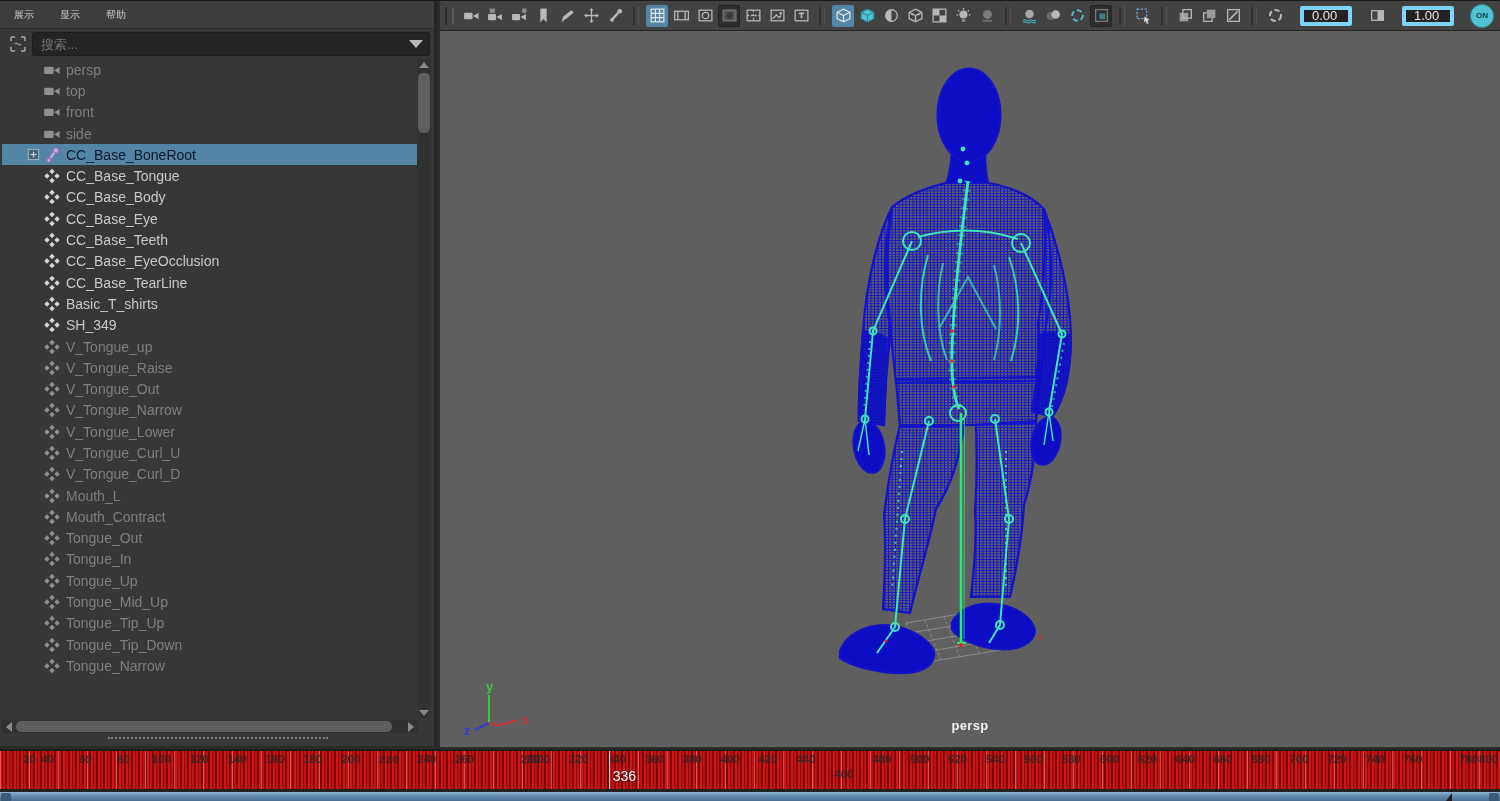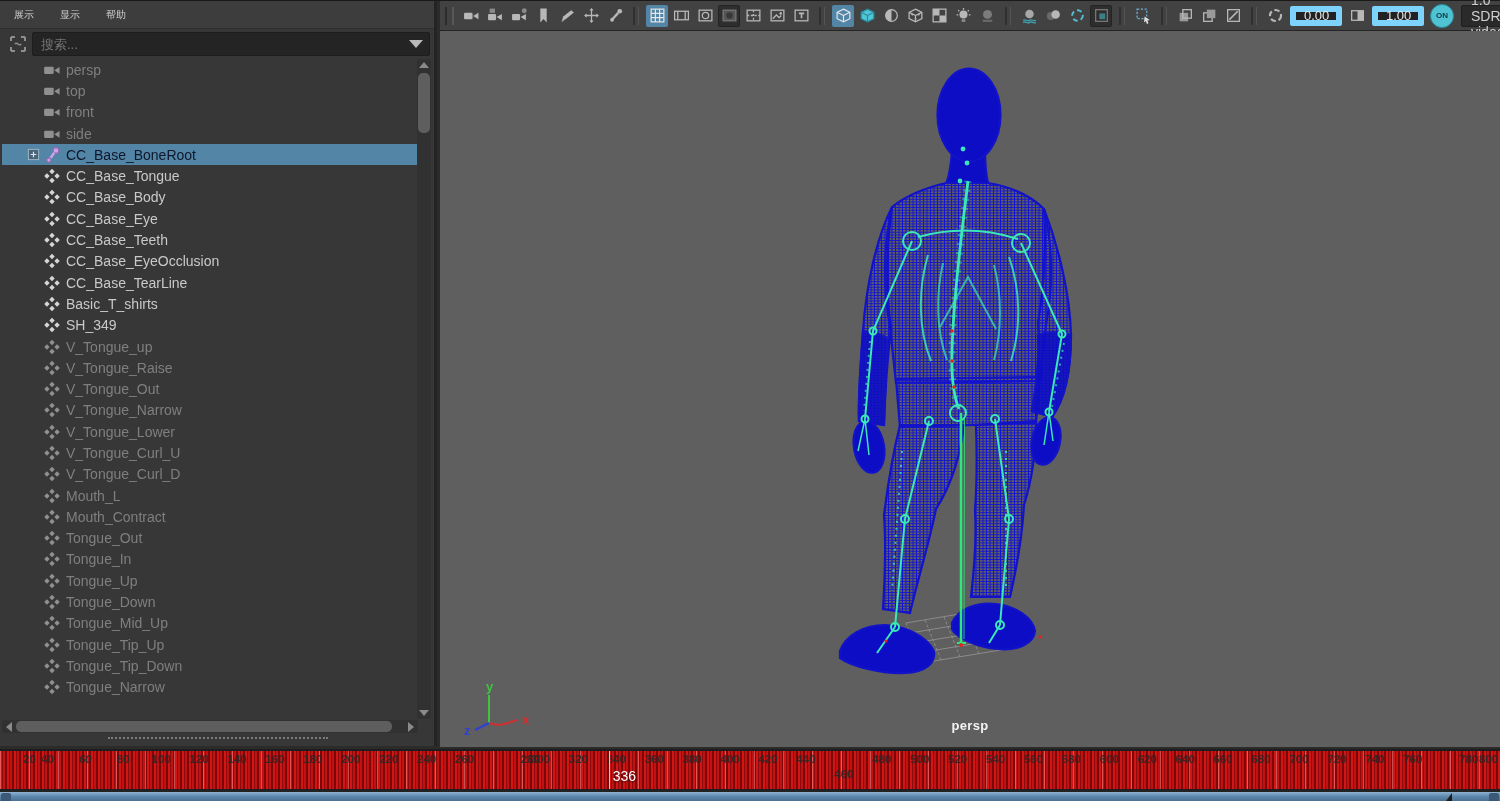--- a/index.html
+++ b/index.html
@@ -39,21 +39,21 @@
 
   
   .rightpane{position:absolute;left:440px;top:0;width:1060px;height:746px;}
   .vp-toolbar{position:absolute;left:0;top:0;width:100%;height:30px;background:#424242;display:flex;align-items:center;padding-left:3px;box-sizing:border-box;border-bottom:1px solid #242424;}
   .tbicon{width:22px;height:22px;margin:0 1px;border-radius:2px;display:flex;align-items:center;justify-content:center;flex:none;}
   .tbicon svg{width:17px;height:17px;display:block;}
   .tbicon.active{background:var(--sel,#5285a6);}
   .tbicon.pressed{background:#2e2e2e;border:1px solid #232323;box-sizing:border-box;}
   .tbsep{width:3px;height:18px;margin:0 6px;border-left:2px solid #303030;border-right:1px solid #555;flex:none;}
   .tbgrip{width:5px;height:18px;margin:0 5px 0 2px;border-left:2px solid #2c2c2c;border-right:2px solid #575757;flex:none;}
-  .tbfield{width:52px;height:20px;background:#222222;border:6px solid #7dd3fc;border-radius:2px;color:#e6e6e6;font-size:13px;display:flex;align-items:center;justify-content:flex-start;padding-left:8px;box-sizing:border-box;margin:0 3px;flex:none;}
+  .tbfield{width:52px;height:20px;background:#222222;border:4px solid #7dd3fc;border-radius:2px;color:#e6e6e6;font-size:13px;display:flex;align-items:center;justify-content:flex-start;padding-left:8px;box-sizing:border-box;margin:0 13px;flex:none;}
   .tbwide{flex:1;height:22px;background:#2a2a2a;border:1px solid #1f1f1f;border-radius:2px;color:#cfcfcf;font-size:14px;display:flex;align-items:center;padding-left:9px;box-sizing:border-box;margin:0 0 0 4px;}
   .onbtn{width:22px;height:22px;border-radius:50%;background:#4fc3d4;border:1px solid #2a8a9a;color:#0b3b44;font-size:8px;font-weight:bold;display:flex;align-items:center;justify-content:center;margin:0 3px;flex:none;}
 
   .viewport{position:absolute;left:0;top:30px;width:100%;height:716px;background:#5f5f5f;overflow:hidden;}
   .persp-label{position:absolute;left:0;right:0;bottom:14px;text-align:center;color:#f2f2f2;font-size:13px;font-weight:bold;letter-spacing:.3px;}
   .charsvg{position:absolute;left:0;top:0;}
   .axissvg{position:absolute;left:0;bottom:0;}
 
   
   .timeline{position:absolute;left:0;top:748px;width:1500px;height:41px;
@@ -328,30 +328,20 @@
         </div>
         <div class="row dim">
           <span class="noexpand"></span>
           <span class="ricon"><svg viewBox="0 0 16 16" fill="#909090">
               <path d="M8 1.5 10.4 4 8 6.5 5.6 4z"></path>
               <path d="M3.5 5.5 5.9 8 3.5 10.5 1.1 8z"></path>
               <path d="M12.5 5.5 14.9 8 12.5 10.5 10.1 8z"></path>
               <path d="M8 9.5 10.4 12 8 14.5 5.6 12z"></path>
             </svg></span>
           <span class="rlabel">Tongue_Up</span>
-        </div>
-        <div class="row dim">
-          <span class="noexpand"></span>
-          <span class="ricon"><svg viewBox="0 0 16 16" fill="#909090">
-              <path d="M8 1.5 10.4 4 8 6.5 5.6 4z"></path>
-              <path d="M3.5 5.5 5.9 8 3.5 10.5 1.1 8z"></path>
-              <path d="M12.5 5.5 14.9 8 12.5 10.5 10.1 8z"></path>
-              <path d="M8 9.5 10.4 12 8 14.5 5.6 12z"></path>
-            </svg></span>
-          <span class="rlabel">Tongue_Down</span>
         </div>
         <div class="row dim">
           <span class="noexpand"></span>
           <span class="ricon"><svg viewBox="0 0 16 16" fill="#909090">
               <path d="M8 1.5 10.4 4 8 6.5 5.6 4z"></path>
               <path d="M3.5 5.5 5.9 8 3.5 10.5 1.1 8z"></path>
               <path d="M12.5 5.5 14.9 8 12.5 10.5 10.1 8z"></path>
               <path d="M8 9.5 10.4 12 8 14.5 5.6 12z"></path>
             </svg></span>
           <span class="rlabel">Tongue_Mid_Up</span>
@@ -712,21 +702,21 @@
       <span class="tick" style="left: 0.632111%; padding-left: 40px;">20</span>
       <span class="tick" style="left: 3.16056%;">40</span>
       <span class="tick" style="left: 5.689%; font-style: italic;">60</span>
       <span class="tick" style="left: 8.21745%;">80</span>
       <span class="tick" style="left: 10.7459%;">100</span>
       <span class="tick" style="left: 13.2743%;">120</span>
       <span class="tick" style="left: 15.8028%;">140</span>
       <span class="tick" style="left: 18.3312%;">160</span>
       <span class="tick" style="left: 20.8597%;">180</span>
       <span class="tick" style="left: 23.3881%;">200</span>
-      <span class="tick" style="left: 25.9166%;">220</span>
+      <span class="tick" style="left: 25.9166%; font-family: Liberation Mono, monospace;">220</span>
       <span class="tick" style="left: 28.445%;">240</span>
       <span class="tick" style="left: 30.9735%;">260</span>
       <span class="tick" style="left: 33.5019%; margin-left: 28px;">280</span>
       <span class="tick" style="left: 36.0303%;">300</span>
       <span class="tick" style="left: 38.5588%;">320</span>
       <span class="tick" style="left: 41.0872%;">340</span>
       <span class="tick" style="left: 43.6157%;">360</span>
       <span class="tick" style="left: 46.1441%;">380</span>
       <span class="tick" style="left: 48.6726%;">400</span>
       <span class="tick" style="left: 51.201%;">420</span>

